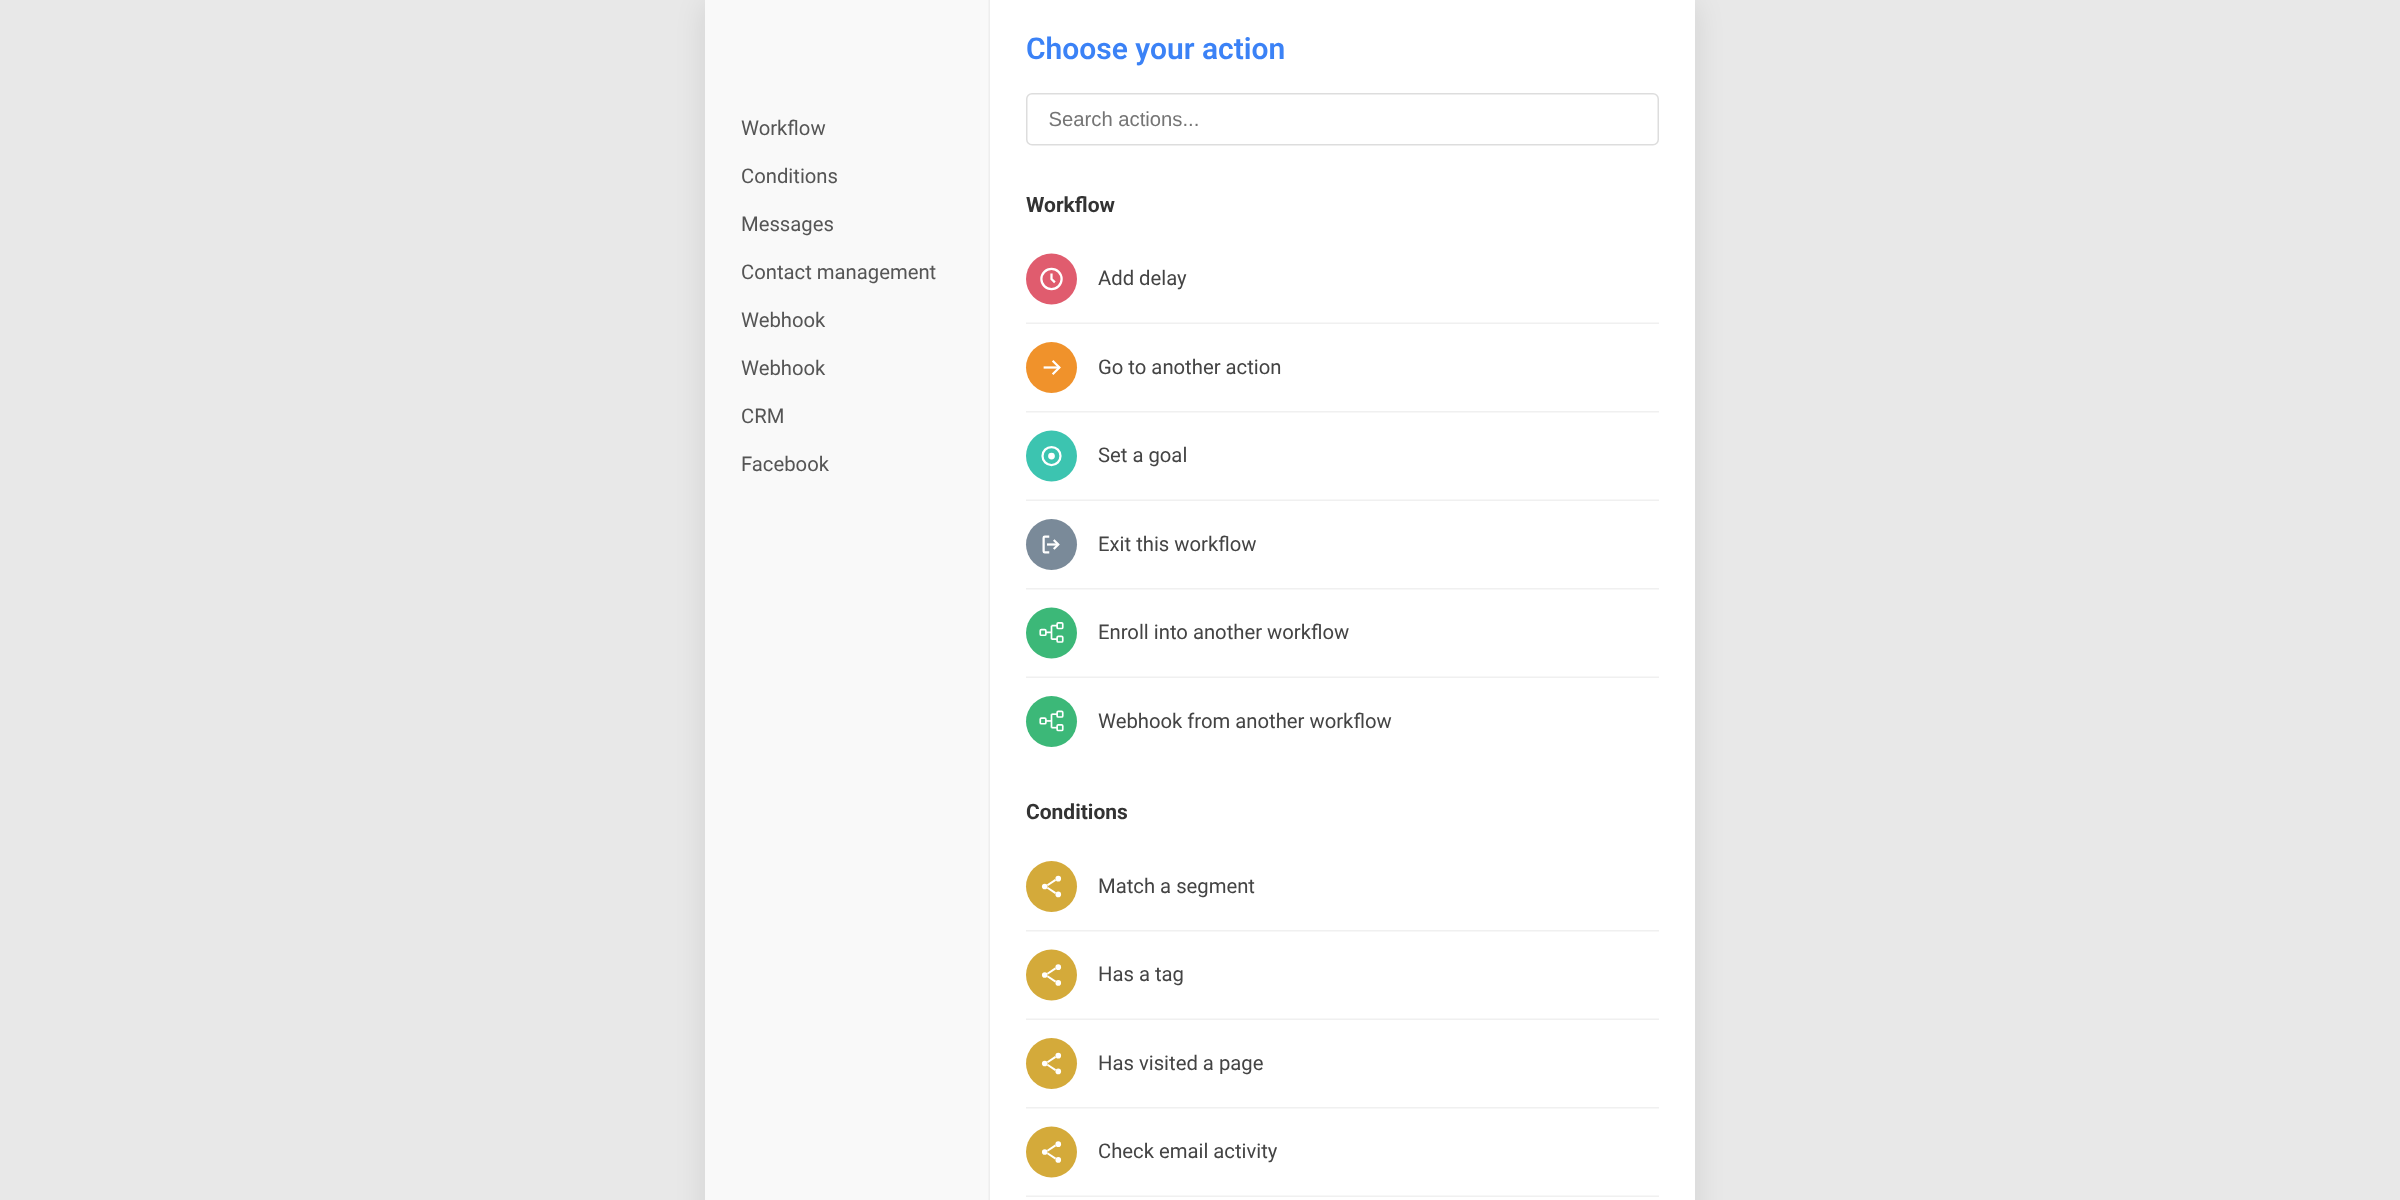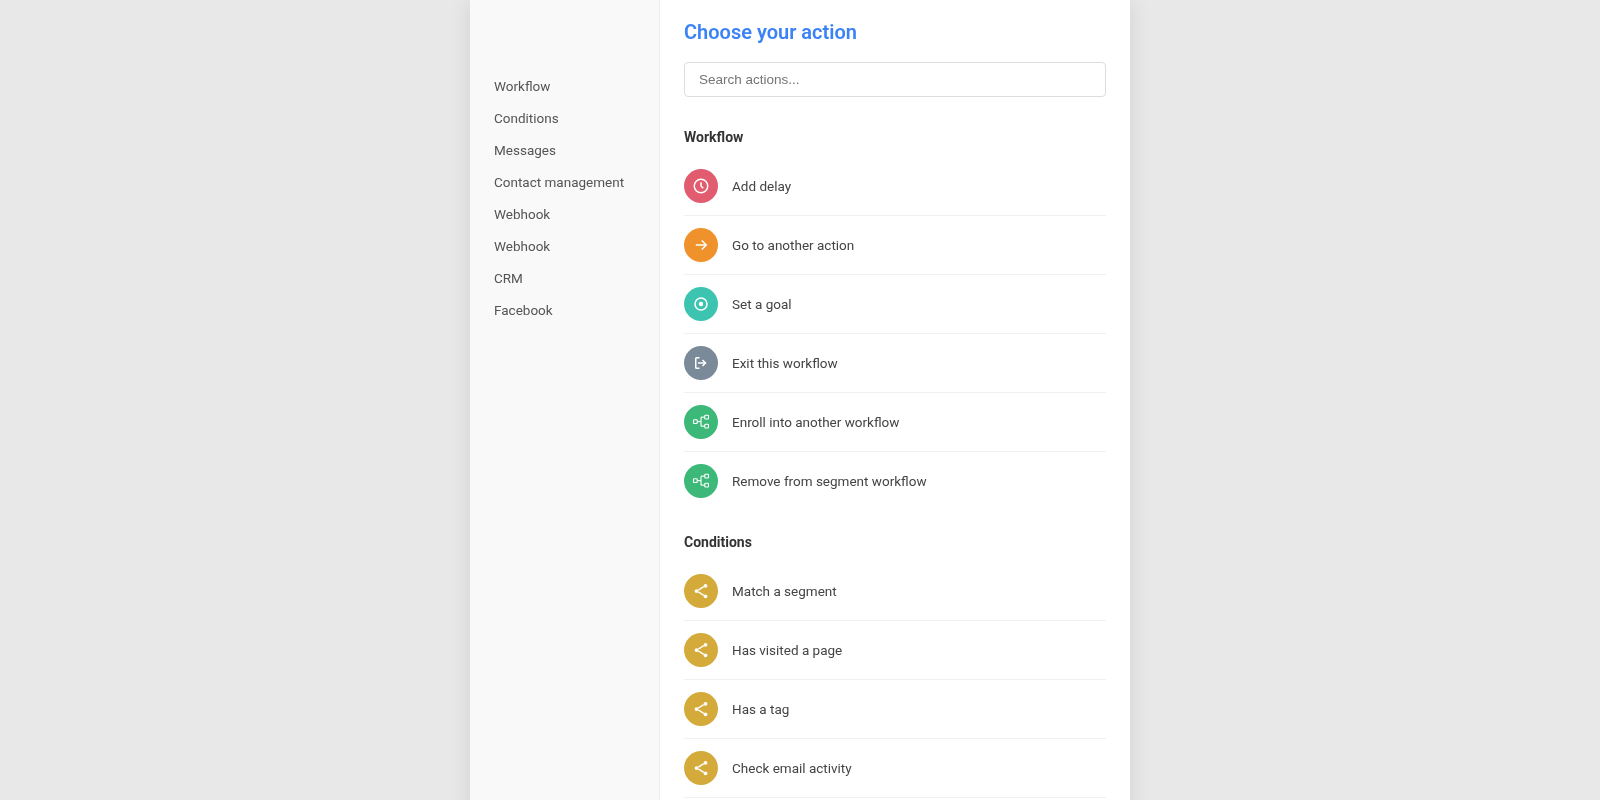--- a/index.html
+++ b/index.html
@@ -199,21 +199,21 @@
                   <svg class="icon-svg" viewBox="0 0 24 24">
                     <rect x="2" y="9" width="5" height="5" rx="1" stroke="white" stroke-width="1.5" fill="none"></rect>
                     <rect x="17" y="3" width="5" height="5" rx="1" stroke="white" stroke-width="1.5" fill="none"></rect>
                     <rect x="17" y="15" width="5" height="5" rx="1" stroke="white" stroke-width="1.5" fill="none"></rect>
                     <line x1="7" y1="11.5" x2="12" y2="11.5" stroke="white" stroke-width="1.5"></line>
                     <line x1="12" y1="5.5" x2="17" y2="5.5" stroke="white" stroke-width="1.5"></line>
                     <line x1="12" y1="17.5" x2="17" y2="17.5" stroke="white" stroke-width="1.5"></line>
                     <line x1="12" y1="5.5" x2="12" y2="17.5" stroke="white" stroke-width="1.5"></line>
                   </svg>
                 </div>
-                <span class="action-label">Remove from segment workflow</span>
+                <span class="action-label">Webhook from another workflow</span>
               </li>
             </ul>
           </div>
           <div>
             <div class="section-title">Conditions</div>
             <ul class="action-list">
               <li class="action-item">
                 <div class="icon-circle icon-yellow">
                   <svg class="icon-svg" viewBox="0 0 24 24">
                     <circle cx="18" cy="5" r="2.5" fill="white"></circle>
@@ -228,33 +228,33 @@
               <li class="action-item">
                 <div class="icon-circle icon-yellow">
                   <svg class="icon-svg" viewBox="0 0 24 24">
                     <circle cx="18" cy="5" r="2.5" fill="white"></circle>
                     <circle cx="6" cy="12" r="2.5" fill="white"></circle>
                     <circle cx="18" cy="19" r="2.5" fill="white"></circle>
                     <line x1="8.4" y1="10.9" x2="15.6" y2="6.1" stroke="white" stroke-width="1.8"></line>
                     <line x1="8.4" y1="13.1" x2="15.6" y2="17.9" stroke="white" stroke-width="1.8"></line>
                   </svg>
                 </div>
+                <span class="action-label">Has a tag</span>
+              </li>
+              <li class="action-item">
+                <div class="icon-circle icon-yellow">
+                  <svg class="icon-svg" viewBox="0 0 24 24">
+                    <circle cx="18" cy="5" r="2.5" fill="white"></circle>
+                    <circle cx="6" cy="12" r="2.5" fill="white"></circle>
+                    <circle cx="18" cy="19" r="2.5" fill="white"></circle>
+                    <line x1="8.4" y1="10.9" x2="15.6" y2="6.1" stroke="white" stroke-width="1.8"></line>
+                    <line x1="8.4" y1="13.1" x2="15.6" y2="17.9" stroke="white" stroke-width="1.8"></line>
+                  </svg>
+                </div>
                 <span class="action-label">Has visited a page</span>
-              </li>
-              <li class="action-item">
-                <div class="icon-circle icon-yellow">
-                  <svg class="icon-svg" viewBox="0 0 24 24">
-                    <circle cx="18" cy="5" r="2.5" fill="white"></circle>
-                    <circle cx="6" cy="12" r="2.5" fill="white"></circle>
-                    <circle cx="18" cy="19" r="2.5" fill="white"></circle>
-                    <line x1="8.4" y1="10.9" x2="15.6" y2="6.1" stroke="white" stroke-width="1.8"></line>
-                    <line x1="8.4" y1="13.1" x2="15.6" y2="17.9" stroke="white" stroke-width="1.8"></line>
-                  </svg>
-                </div>
-                <span class="action-label">Has a tag</span>
               </li>
               <li class="action-item">
                 <div class="icon-circle icon-yellow">
                   <svg class="icon-svg" viewBox="0 0 24 24">
                     <circle cx="18" cy="5" r="2.5" fill="white"></circle>
                     <circle cx="6" cy="12" r="2.5" fill="white"></circle>
                     <circle cx="18" cy="19" r="2.5" fill="white"></circle>
                     <line x1="8.4" y1="10.9" x2="15.6" y2="6.1" stroke="white" stroke-width="1.8"></line>
                     <line x1="8.4" y1="13.1" x2="15.6" y2="17.9" stroke="white" stroke-width="1.8"></line>
                   </svg>

